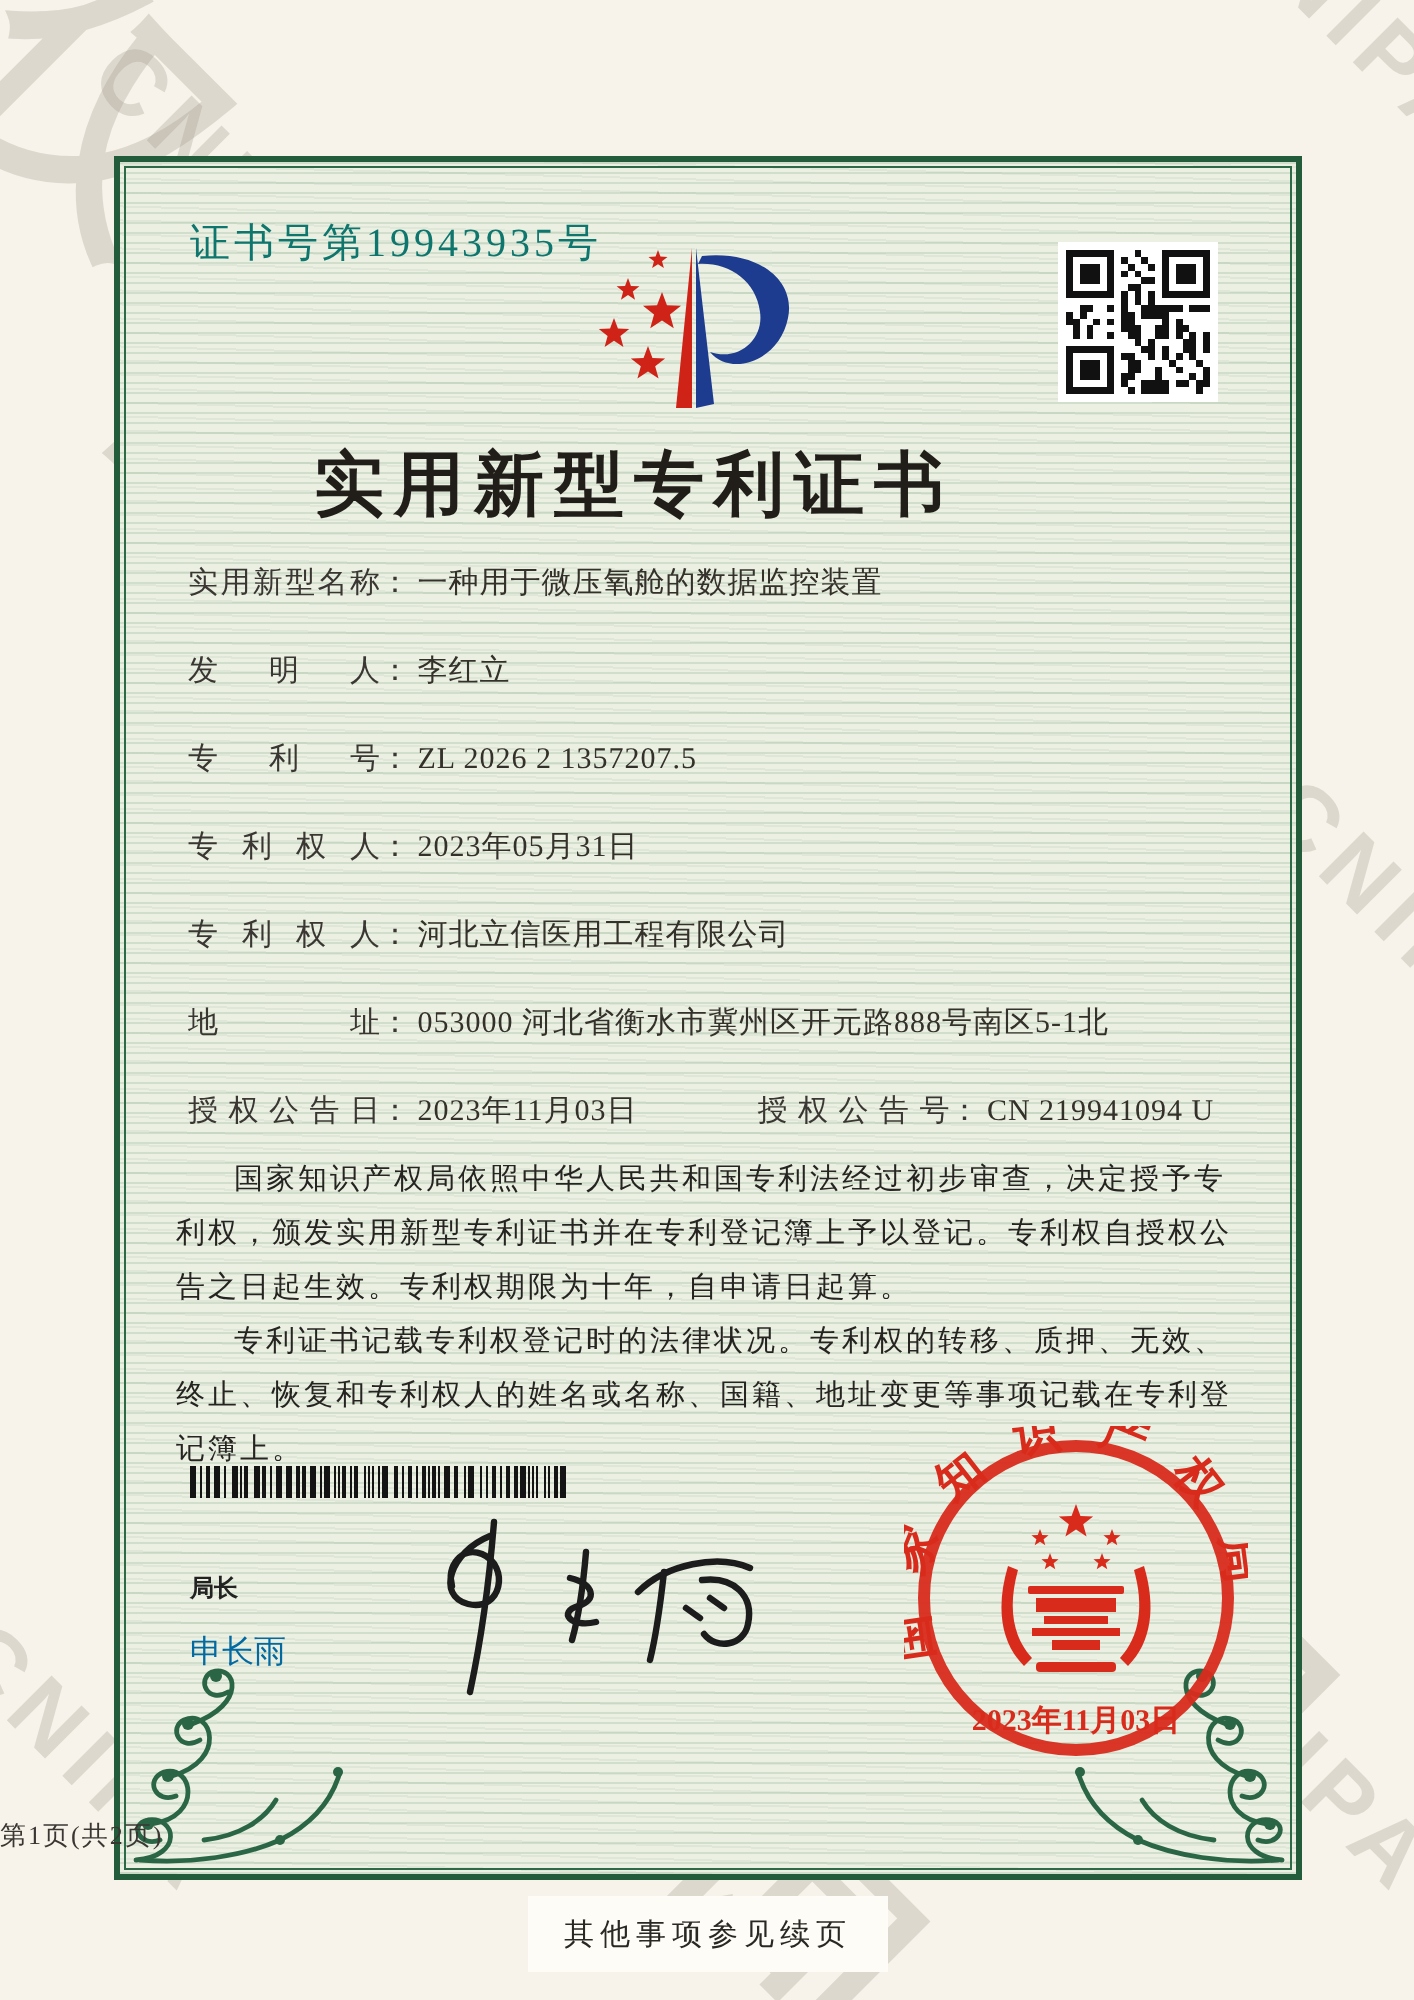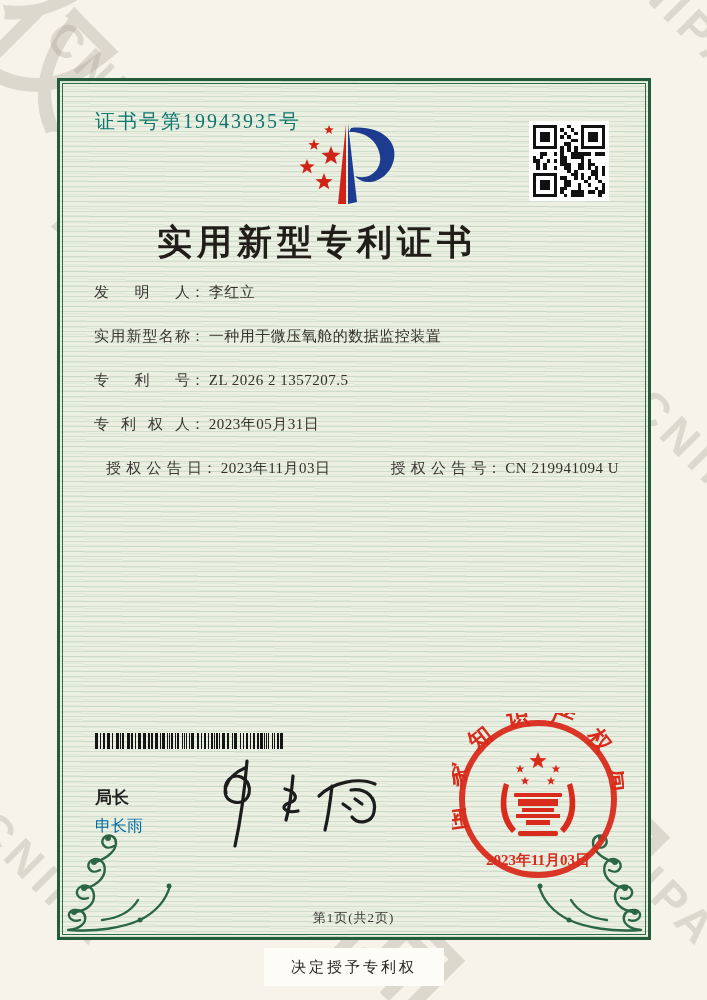--- a/index.html
+++ b/index.html
@@ -40,39 +40,39 @@
   .doc-title{position:absolute;left:0;top:219px;width:610px;text-align:center;z-index:4;
              font-size:35px;font-weight:bold;letter-spacing:5px;color:#211e1a;margin-left:12px;}
 
   
   .fields{position:absolute;left:94px;top:281px;width:525px;z-index:4;font-size:15px;}
   .frow{margin-bottom:21px;line-height:23px;white-space:nowrap;}
   .flabel{display:inline-block;width:96px;text-align:justify;text-align-last:justify;
           vertical-align:top;color:#3a3632;}
   .colon{display:inline-block;vertical-align:top;}
   .fvalue{display:inline-block;vertical-align:top;color:#34302a;letter-spacing:0.5px;}
-  .frow.double{display:flex;justify-content:flex-end;}
+  .frow.double{display:flex;}
   .fcell2{margin-left:60px;}
 
   
   .legal{position:absolute;left:88px;top:577px;width:534px;z-index:4;
          font-size:14.5px;line-height:27px;color:#262420;letter-spacing:1.5px;}
   .legal p{margin:0;text-indent:2em;}
 
   
   .barcode{position:absolute;left:95px;top:733px;z-index:4;}
-  .sig-title{position:absolute;left:95px;top:786px;z-index:4;font-size:17px;font-weight:bold;
+  .sig-title{position:absolute;left:95px;top:786px;z-index:4;font-size:12px;font-weight:bold;
              font-family:"Liberation Sans","DejaVu Sans",sans-serif;color:#222;}
   .sig-name{position:absolute;left:95px;top:816px;z-index:4;font-size:16px;font-weight:normal;
             font-family:"Liberation Sans","DejaVu Sans",sans-serif;color:#0369a1;}
   .sig-script{position:absolute;left:205px;top:756px;z-index:4;}
   .seal{position:absolute;left:452px;top:713px;z-index:5;}
 
   
-  .page-footer{position:absolute;left:0;top:909px;width:707px;text-align:center;z-index:4;
+  .page-footer{position:absolute;left:0;top:909px;width:707px;text-align:left;z-index:4;
                font-size:13px;letter-spacing:1px;color:#3a3632;}
   .cont-note{position:absolute;left:264px;top:948px;width:180px;height:38px;z-index:4;
              background:#fdfcf6;display:flex;align-items:center;justify-content:center;
              font-size:15px;letter-spacing:3px;color:#2a2824;}
 </style>
 </head>
 <body>
 
 <div class="page">
 
@@ -361,47 +361,59 @@
         <rect x="13" y="20" width="1" height="1" fill="#111"></rect>
         <rect x="14" y="20" width="1" height="1" fill="#111"></rect>
         <rect x="19" y="20" width="1" height="1" fill="#111"></rect>
       </svg>
   </div>
 
   <div class="doc-title">实用新型专利证书</div>
 
   <div class="fields">
     <div class="frow">
+      <span class="flabel">实用新型名称</span><span class="colon">：</span>
+      <span class="fvalue">一种用于微压氧舱的数据监控装置</span>
+    </div>
+    <div class="frow">
       <span class="flabel">发明人</span><span class="colon">：</span>
       <span class="fvalue">李红立</span>
-    </div>
-    <div class="frow">
-      <span class="flabel">实用新型名称</span><span class="colon">：</span>
-      <span class="fvalue">一种用于微压氧舱的数据监控装置</span>
     </div>
     <div class="frow">
       <span class="flabel">专利号</span><span class="colon">：</span>
       <span class="fvalue">ZL 2026 2 1357207.5</span>
     </div>
     <div class="frow">
       <span class="flabel">专利权人</span><span class="colon">：</span>
       <span class="fvalue">2023年05月31日</span>
+    </div>
+    <div class="frow">
+      <span class="flabel">专利权人</span><span class="colon">：</span>
+      <span class="fvalue">河北立信医用工程有限公司</span>
+    </div>
+    <div class="frow">
+      <span class="flabel">地址</span><span class="colon">：</span>
+      <span class="fvalue">053000 河北省衡水市冀州区开元路888号南区5-1北</span>
     </div>
     <div class="frow double">
       <div>
         <span class="flabel">授权公告日</span><span class="colon">：</span>
         <span class="fvalue">2023年11月03日</span>
       </div>
       <div class="fcell2">
         <span class="flabel">授权公告号</span><span class="colon">：</span>
         <span class="fvalue">CN 219941094 U</span>
       </div>
     </div>
   </div>
 
+  <div class="legal">
+    <p>国家知识产权局依照中华人民共和国专利法经过初步审查，决定授予专利权，颁发实用新型专利证书并在专利登记簿上予以登记。专利权自授权公告之日起生效。专利权期限为十年，自申请日起算。</p>
+    <p>专利证书记载专利权登记时的法律状况。专利权的转移、质押、无效、终止、恢复和专利权人的姓名或名称、国籍、地址变更等事项记载在专利登记簿上。</p>
+  </div>
 
   <svg class="barcode" id="barcode" width="190" height="16">
       <rect x="0" y="0" width="3" height="16" fill="#141414"></rect>
       <rect x="5" y="0" width="1" height="16" fill="#141414"></rect>
       <rect x="8" y="0" width="2" height="16" fill="#141414"></rect>
       <rect x="12" y="0" width="3" height="16" fill="#141414"></rect>
       <rect x="17" y="0" width="1" height="16" fill="#141414"></rect>
       <rect x="21" y="0" width="3" height="16" fill="#141414"></rect>
       <rect x="25" y="0" width="1" height="16" fill="#141414"></rect>
       <rect x="27" y="0" width="2" height="16" fill="#141414"></rect>
@@ -487,15 +499,15 @@
       <rect x="64" y="101" width="44" height="4"></rect>
       <rect x="74" y="107" width="24" height="5"></rect>
       <path d="M52,70 C46,90 48,108 60,120 L64,116 C54,105 52,90 57,72 Z"></path>
       <path d="M120,70 C126,90 124,108 112,120 L108,116 C118,105 120,90 115,72 Z"></path>
       <rect x="66" y="118" width="40" height="5" rx="2"></rect>
     </g>
     <text x="86" y="152" font-size="15" fill="#d92b1c" text-anchor="middle" font-weight="bold" font-family="Liberation Serif, DejaVu Serif, serif">2023年11月03日</text>
   </svg>
 
   <div class="page-footer">第1页(共2页)</div>
-  <div class="cont-note">决定授予专利权</div>
+  <div class="cont-note">其他事项参见续页</div>
 
 </div>
 
 </body></html>

